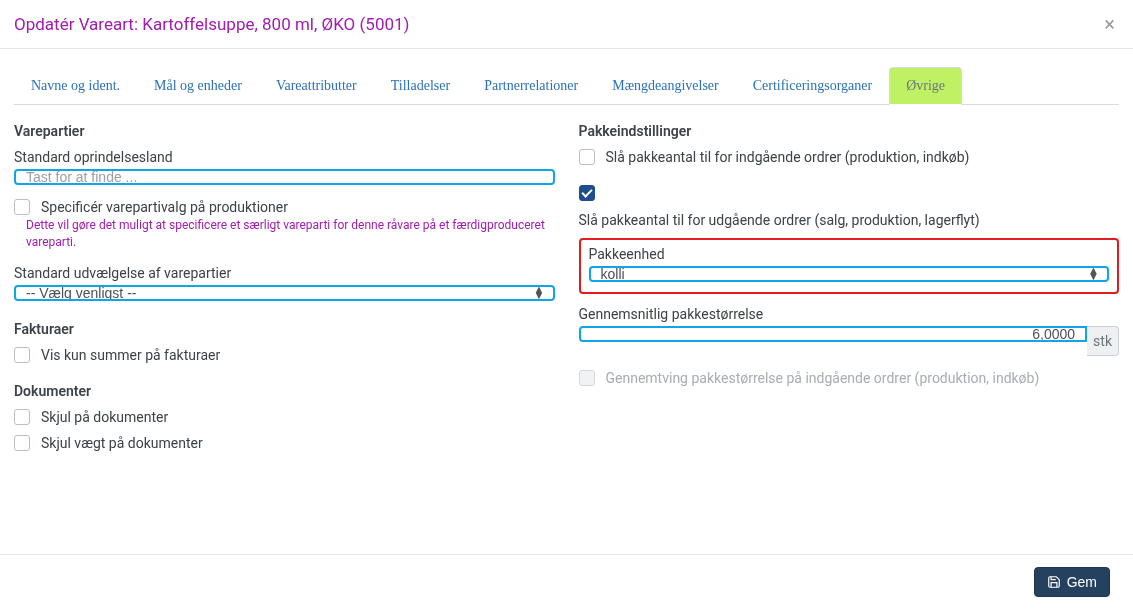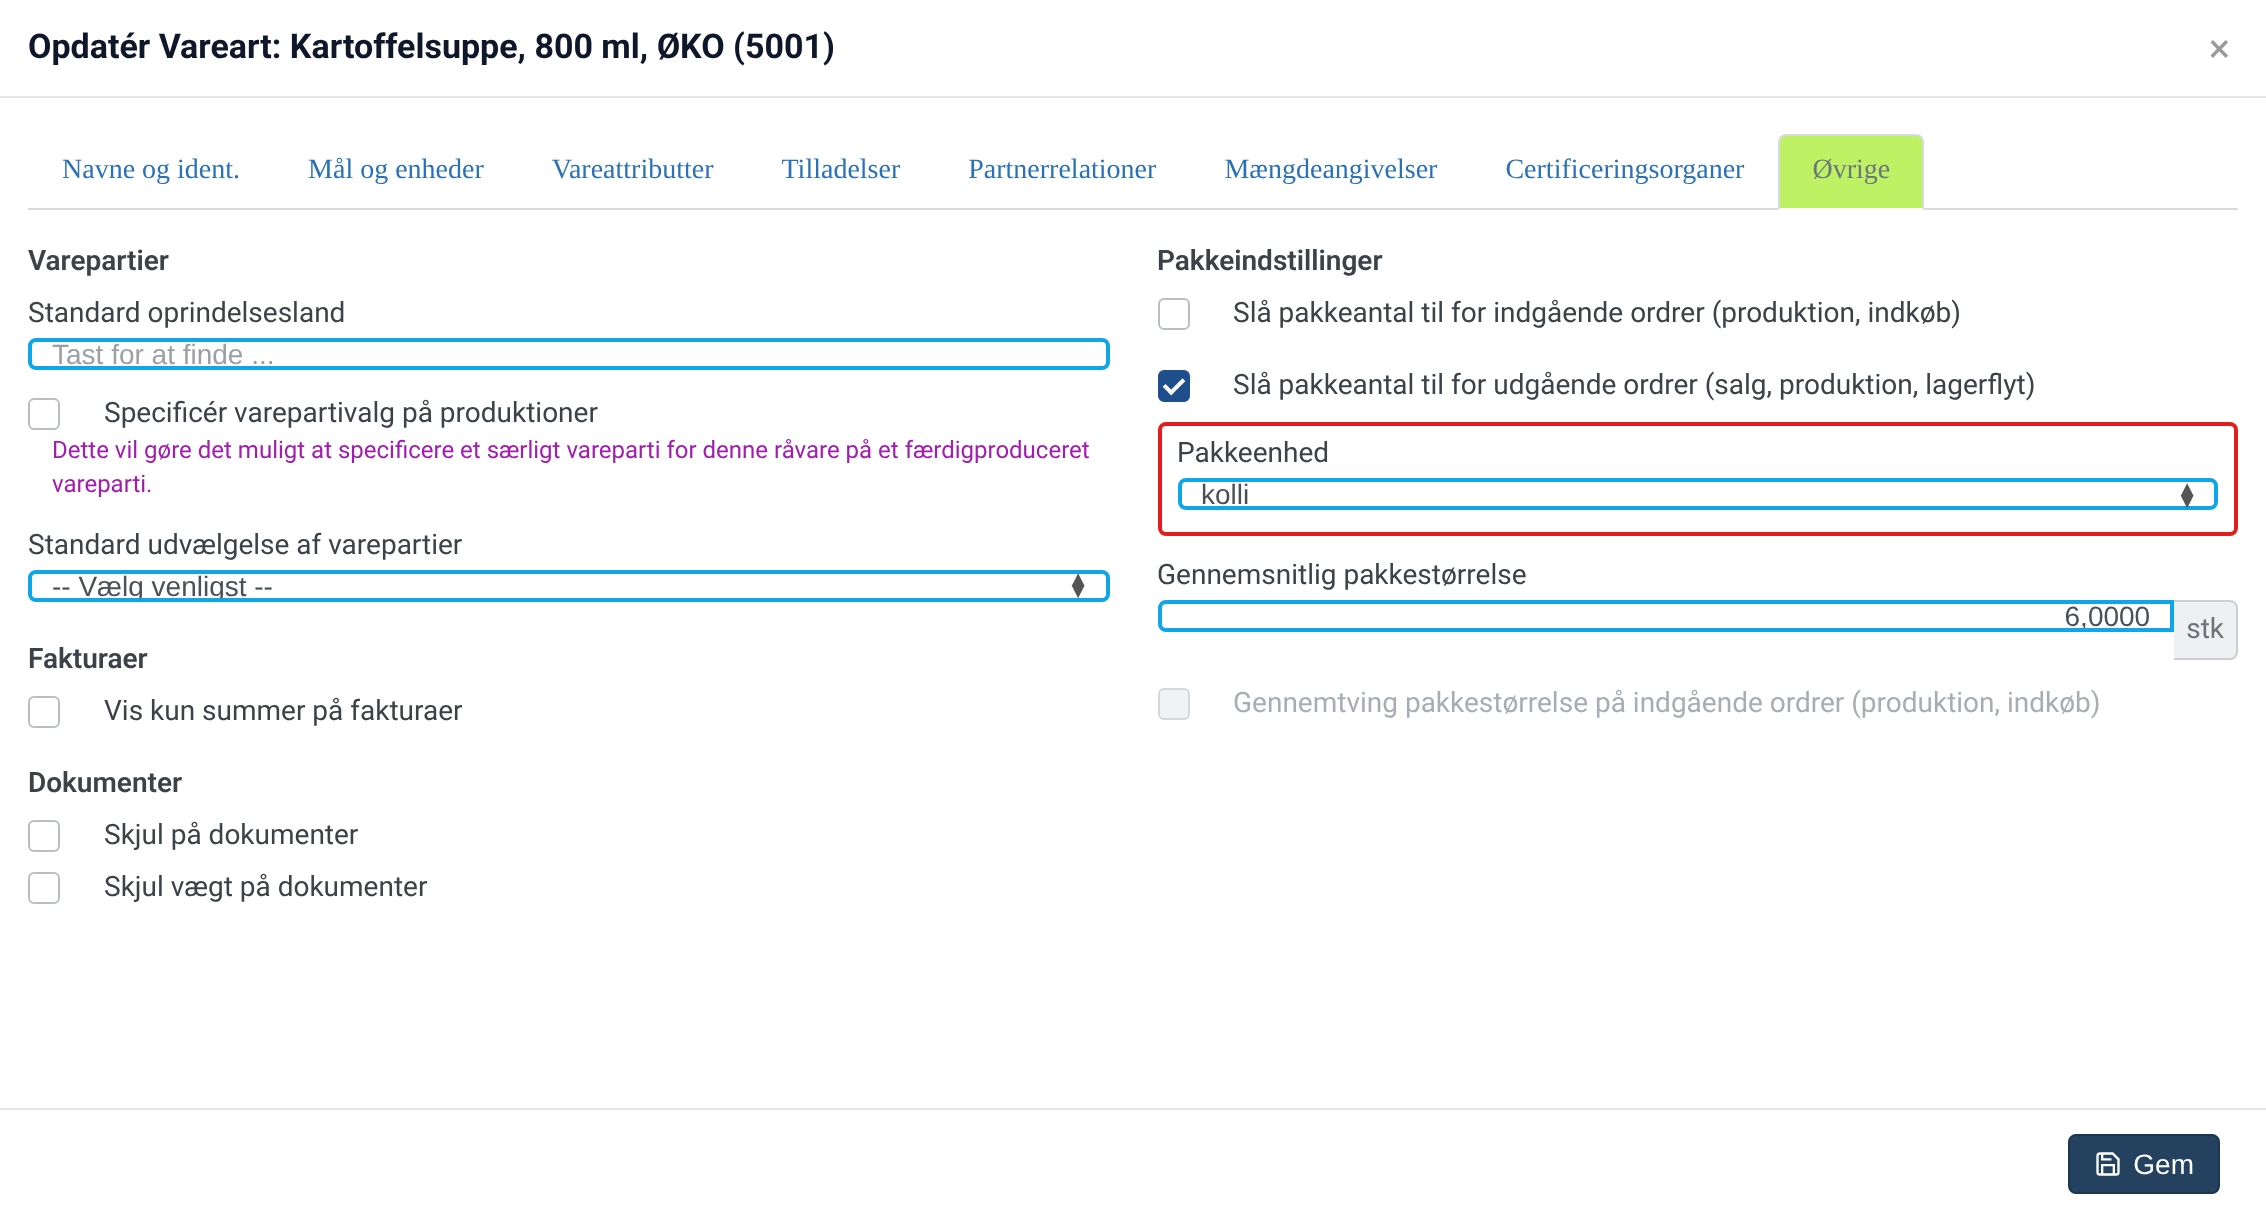--- a/index.html
+++ b/index.html
@@ -15,22 +15,22 @@
   }
   .modal-header {
     display: flex;
     justify-content: space-between;
     align-items: center;
     padding: 14px 14px 14px 14px;
     border-bottom: 1px solid #e6e6e6;
   }
   .modal-title {
     font-size: 17px;
-    font-weight: 700;
-    color: #0f172a;
+    font-weight: 400;
+    color: #a21caf;
   }
   .close-btn {
     font-size: 20px;
     color: #9a9a9a;
     cursor: pointer;
     line-height: 1;
     padding: 0 4px;
   }
   .tabs {
     display: flex;
@@ -97,21 +97,21 @@
     transform: translateY(-50%);
     pointer-events: none;
     color: #555;
     font-size: 11px;
     display: flex;
     flex-direction: column;
     line-height: 6px;
   }
   .check-row {
     display: flex;
-    gap: 22px;
+    gap: 11px;
     margin-bottom: 10px;
   }
   .check-row input[type=checkbox] {
     width: 16px;
     height: 16px;
     flex-shrink: 0;
     appearance: none;
     border: 1px solid #b9bec3;
     border-radius: 3px;
     background: #fff;
@@ -256,21 +256,21 @@
   </div>
 
   <div class="col">
     <div class="section-title">Pakkeindstillinger</div>
 
     <div class="check-row">
       <input type="checkbox" style="">
       <span>Slå pakkeantal til for indgående ordrer (produktion, indkøb)</span>
     </div>
 
-    <div class="check-row" style="margin-top:20px;">
+    <div class="check-row" style="margin-top:20px;flex-direction:column;">
       <input type="checkbox" checked="" style="">
       <span>Slå pakkeantal til for udgående ordrer (salg, produktion, lagerflyt)</span>
     </div>
 
 
     <div class="highlight-box">
       <label class="field-label">Pakkeenhed</label>
       <div class="select-wrap">
         <input type="text" class="form-control" readonly="" value="kolli" style="">
         <span class="caret">

